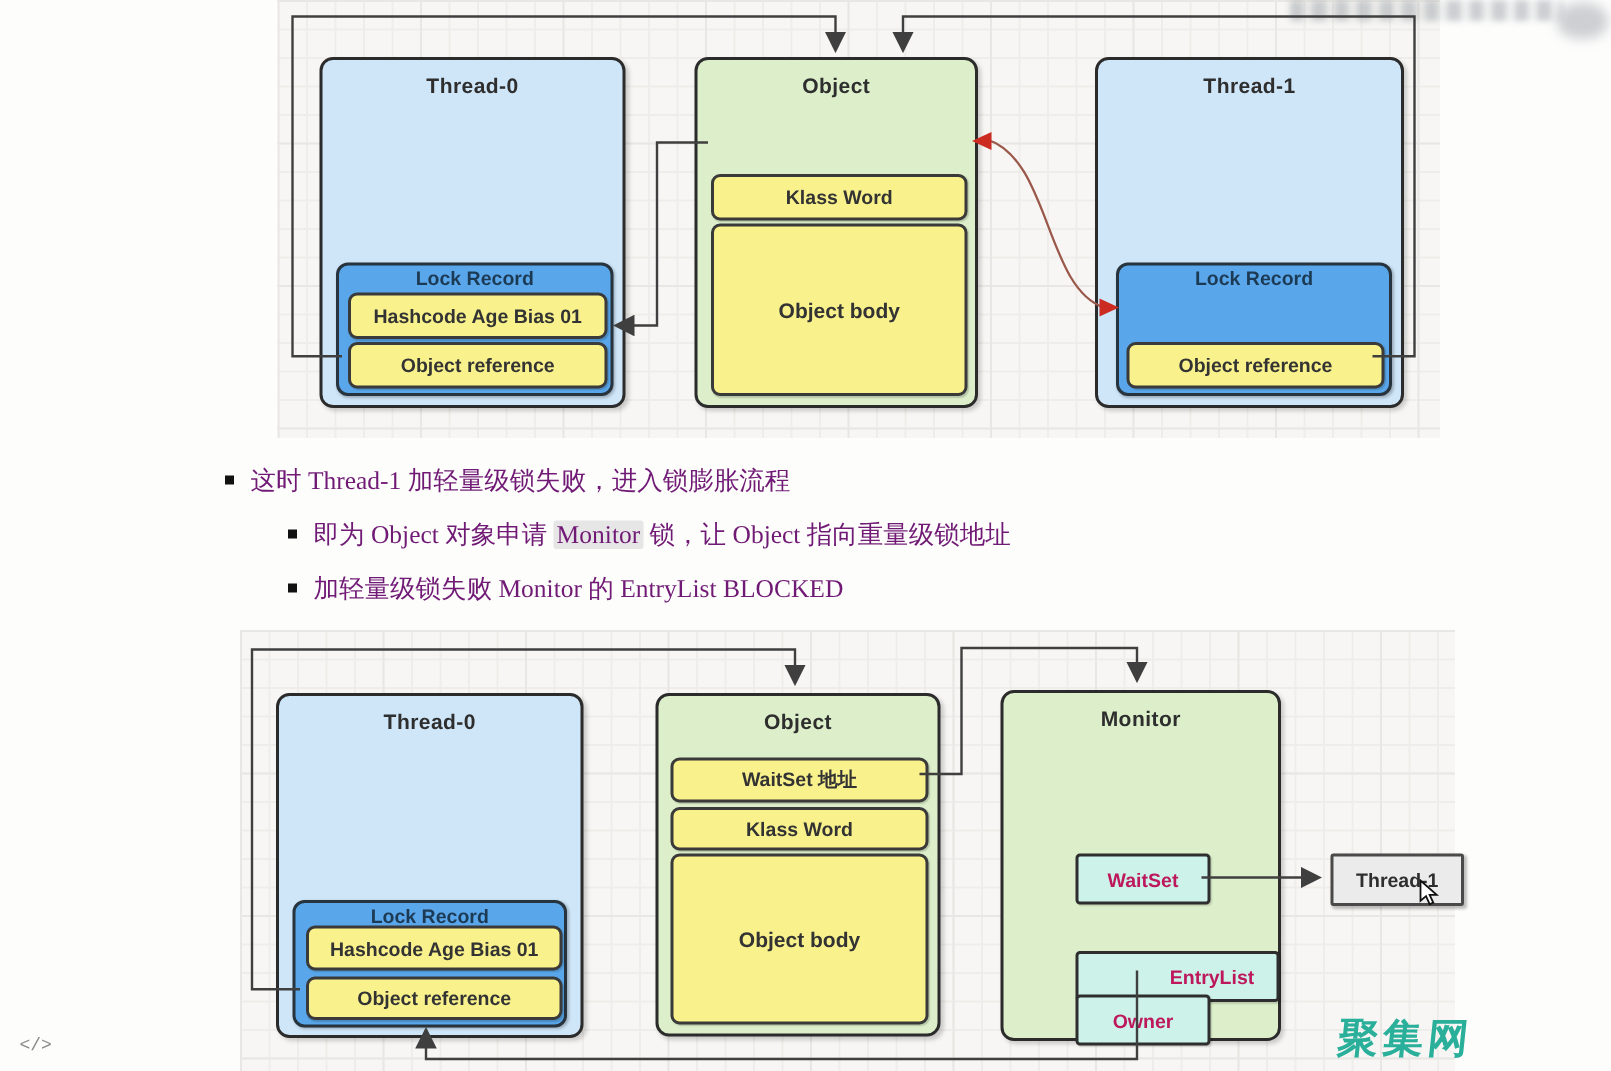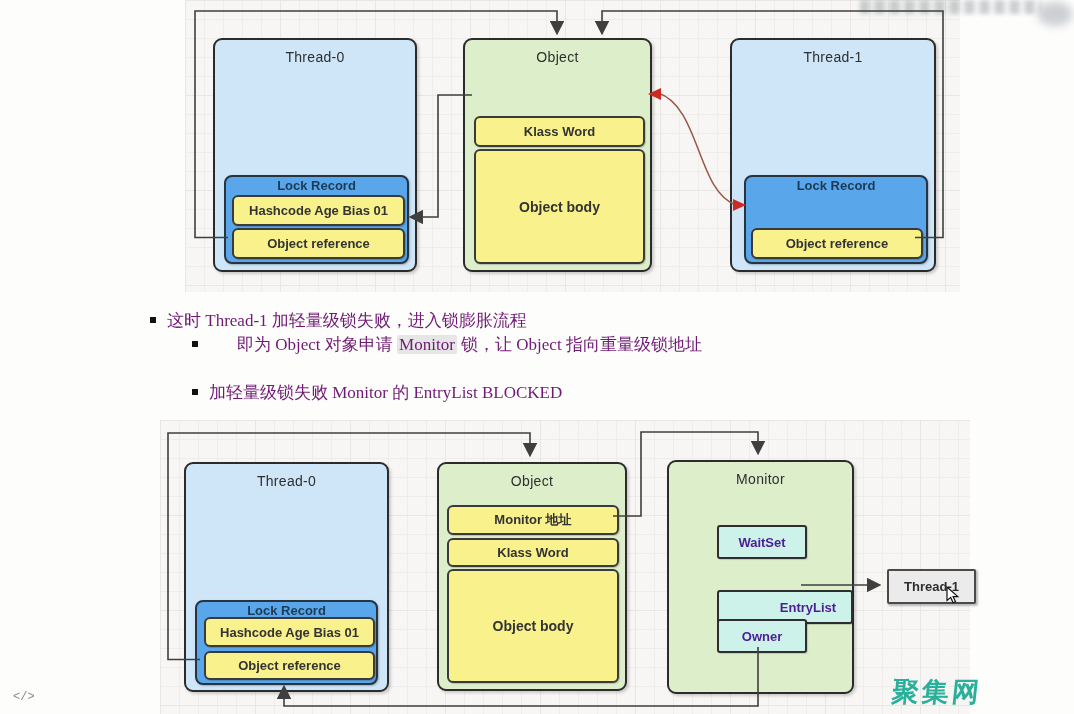--- a/index.html
+++ b/index.html
@@ -17,21 +17,21 @@
       linear-gradient(#efede9 1px,transparent 1px),
       linear-gradient(90deg,#efede9 1px,transparent 1px);
     background-size:95px 95px,95px 95px,19px 19px,19px 19px;
   }
   .node{
     position:absolute;border:2px solid #2b2b2b;border-radius:9px;
     box-shadow:2px 2px 3px rgba(0,0,0,.18);
   }
   .node-title{
     position:absolute;left:0;right:0;top:9px;text-align:center;
-    font-weight:normal;font-size:14px;color:#2e2e2e;letter-spacing:.3px;
+    font-weight:bold;font-size:14px;color:#2e2e2e;letter-spacing:.3px;
   }
   .blue{background:#cfe6f9;}
   .green{background:#dcefca;}
   .lockrec{
     position:absolute;background:#59a7ea;border:2px solid #27333d;border-radius:8px;
     box-shadow:1px 1px 2px rgba(0,0,0,.25);
   }
   .lockrec-title{
     position:absolute;left:0;right:0;top:1px;text-align:center;
     font-weight:bold;font-size:13px;color:#1d3a55;
@@ -39,22 +39,23 @@
   .slot{
     position:absolute;background:#f8f18c;border:2px solid #3a3a3a;border-radius:6px;
     display:flex;align-items:center;justify-content:center;
     font-weight:bold;font-size:13px;color:#333;white-space:nowrap;
     box-shadow:1px 1px 1px rgba(0,0,0,.18);
   }
   .body-slot{font-size:14px;}
   .mini{
     position:absolute;background:#ccf2e9;border:2px solid #2e2e2e;border-radius:3px;
     display:flex;align-items:center;justify-content:center;
-    font-weight:bold;font-size:13px;color:#4c1d95;
+    font-weight:bold;font-size:13px;color:#be185d;
     box-shadow:1px 1px 1px rgba(0,0,0,.15);
+    margin-top:44px;
   }
   .graynode{
     position:absolute;background:#ebebeb;border:2px solid #4a4a4a;border-radius:2px;
     display:flex;align-items:center;justify-content:center;
     font-weight:bold;font-size:13px;color:#2e2e2e;
     box-shadow:1.5px 1.5px 2px rgba(0,0,0,.25);
   }
   svg.wires{position:absolute;left:0;top:0;pointer-events:none;}
   .bullet-row{
     position:absolute;display:flex;align-items:flex-start;
@@ -113,41 +114,41 @@
   <div class="lockrec" style="left:12px;top:135px;width:180px;height:85px;">
     <div class="lockrec-title">Lock Record</div>
     <div class="slot" style="left:5px;top:51px;width:168px;height:27px;">Object reference</div>
   </div>
 </div>
 
 <div class="bullet-row" style="left:150px;top:309px;">
   <span class="sq"></span>
   <span>这时 Thread-1 加轻量级锁失败，进入锁膨胀流程</span>
 </div>
-<div class="bullet-row" style="left:192px;top:333px;gap:28px;">
+<div class="bullet-row" style="left:192px;top:345px;">
   <span class="sq"></span>
   <span><span>即为 Object 对象申请 </span><span class="hl">Monitor</span><span> 锁，让 Object 指向重量级锁地址</span></span>
 </div>
 <div class="bullet-row" style="left:192px;top:381px;">
   <span class="sq"></span>
   <span>加轻量级锁失败 Monitor 的 EntryList BLOCKED</span>
 </div>
 
 <div class="node blue" style="left:184px;top:462px;width:201px;height:226px;">
   <div class="node-title">Thread-0</div>
   <div class="lockrec" style="left:9px;top:136px;width:179px;height:81px;">
     <div class="lockrec-title">Lock Record</div>
     <div class="slot" style="left:7px;top:15px;width:167px;height:26px;">Hashcode Age Bias 01</div>
     <div class="slot" style="left:7px;top:49px;width:167px;height:25px;">Object reference</div>
   </div>
 </div>
 
 <div class="node green" style="left:437px;top:462px;width:186px;height:225px;">
   <div class="node-title">Object</div>
-  <div class="slot" style="left:8px;top:41px;width:168px;height:26px;">Monitor 地址</div>
+  <div class="slot" style="left:8px;top:41px;width:168px;height:26px;">WaitSet 地址</div>
   <div class="slot" style="left:8px;top:74px;width:168px;height:25px;">Klass Word</div>
   <div class="slot body-slot" style="left:8px;top:105px;width:168px;height:110px;">Object body</div>
 </div>
 
 <div class="node green" style="left:667px;top:460px;width:183px;height:230px;">
   <div class="node-title">Monitor</div>
   <div class="mini" style="left:48px;top:63px;width:86px;height:30px;">WaitSet</div>
   <div class="mini" style="left:48px;top:128px;width:86px;height:30px;padding-left:46px;">EntryList</div>
   <div class="mini" style="left:48px;top:157px;width:86px;height:30px;">Owner</div>
 </div>

